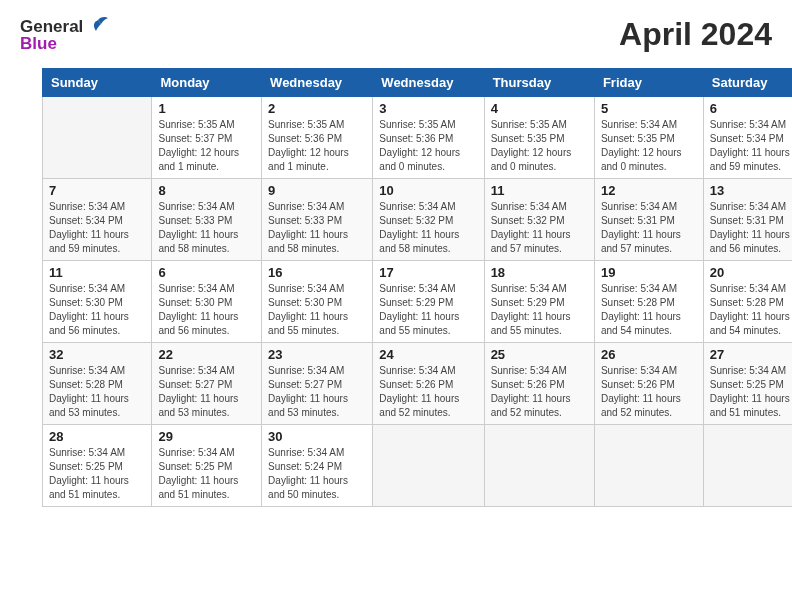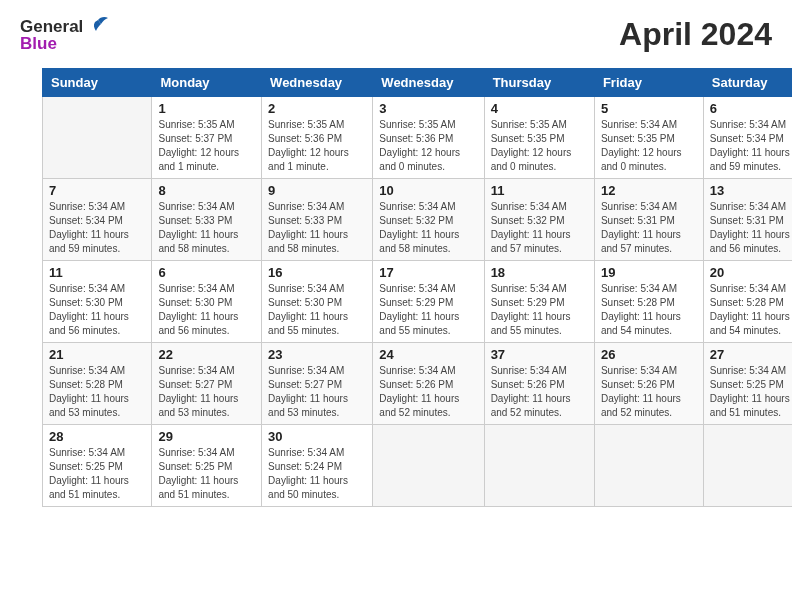--- a/index.html
+++ b/index.html
@@ -208,37 +208,37 @@
           <span class="day-number">19</span>
           <div class="day-info">Sunrise: 5:34 AM<br>Sunset: 5:28 PM<br>Daylight: 11 hours<br>and 54 minutes.</div>
         </td>
         <td>
           <span class="day-number">20</span>
           <div class="day-info">Sunrise: 5:34 AM<br>Sunset: 5:28 PM<br>Daylight: 11 hours<br>and 54 minutes.</div>
         </td>
       </tr>
       <tr>
         <td>
-          <span class="day-number">21</span>
+          <span class="day-number">32</span>
           <div class="day-info">Sunrise: 5:34 AM<br>Sunset: 5:28 PM<br>Daylight: 11 hours<br>and 53 minutes.</div>
         </td>
         <td>
           <span class="day-number">22</span>
           <div class="day-info">Sunrise: 5:34 AM<br>Sunset: 5:27 PM<br>Daylight: 11 hours<br>and 53 minutes.</div>
         </td>
         <td>
           <span class="day-number">23</span>
           <div class="day-info">Sunrise: 5:34 AM<br>Sunset: 5:27 PM<br>Daylight: 11 hours<br>and 53 minutes.</div>
         </td>
         <td>
           <span class="day-number">24</span>
           <div class="day-info">Sunrise: 5:34 AM<br>Sunset: 5:26 PM<br>Daylight: 11 hours<br>and 52 minutes.</div>
         </td>
         <td>
-          <span class="day-number">37</span>
+          <span class="day-number">25</span>
           <div class="day-info">Sunrise: 5:34 AM<br>Sunset: 5:26 PM<br>Daylight: 11 hours<br>and 52 minutes.</div>
         </td>
         <td>
           <span class="day-number">26</span>
           <div class="day-info">Sunrise: 5:34 AM<br>Sunset: 5:26 PM<br>Daylight: 11 hours<br>and 52 minutes.</div>
         </td>
         <td>
           <span class="day-number">27</span>
           <div class="day-info">Sunrise: 5:34 AM<br>Sunset: 5:25 PM<br>Daylight: 11 hours<br>and 51 minutes.</div>
         </td>

